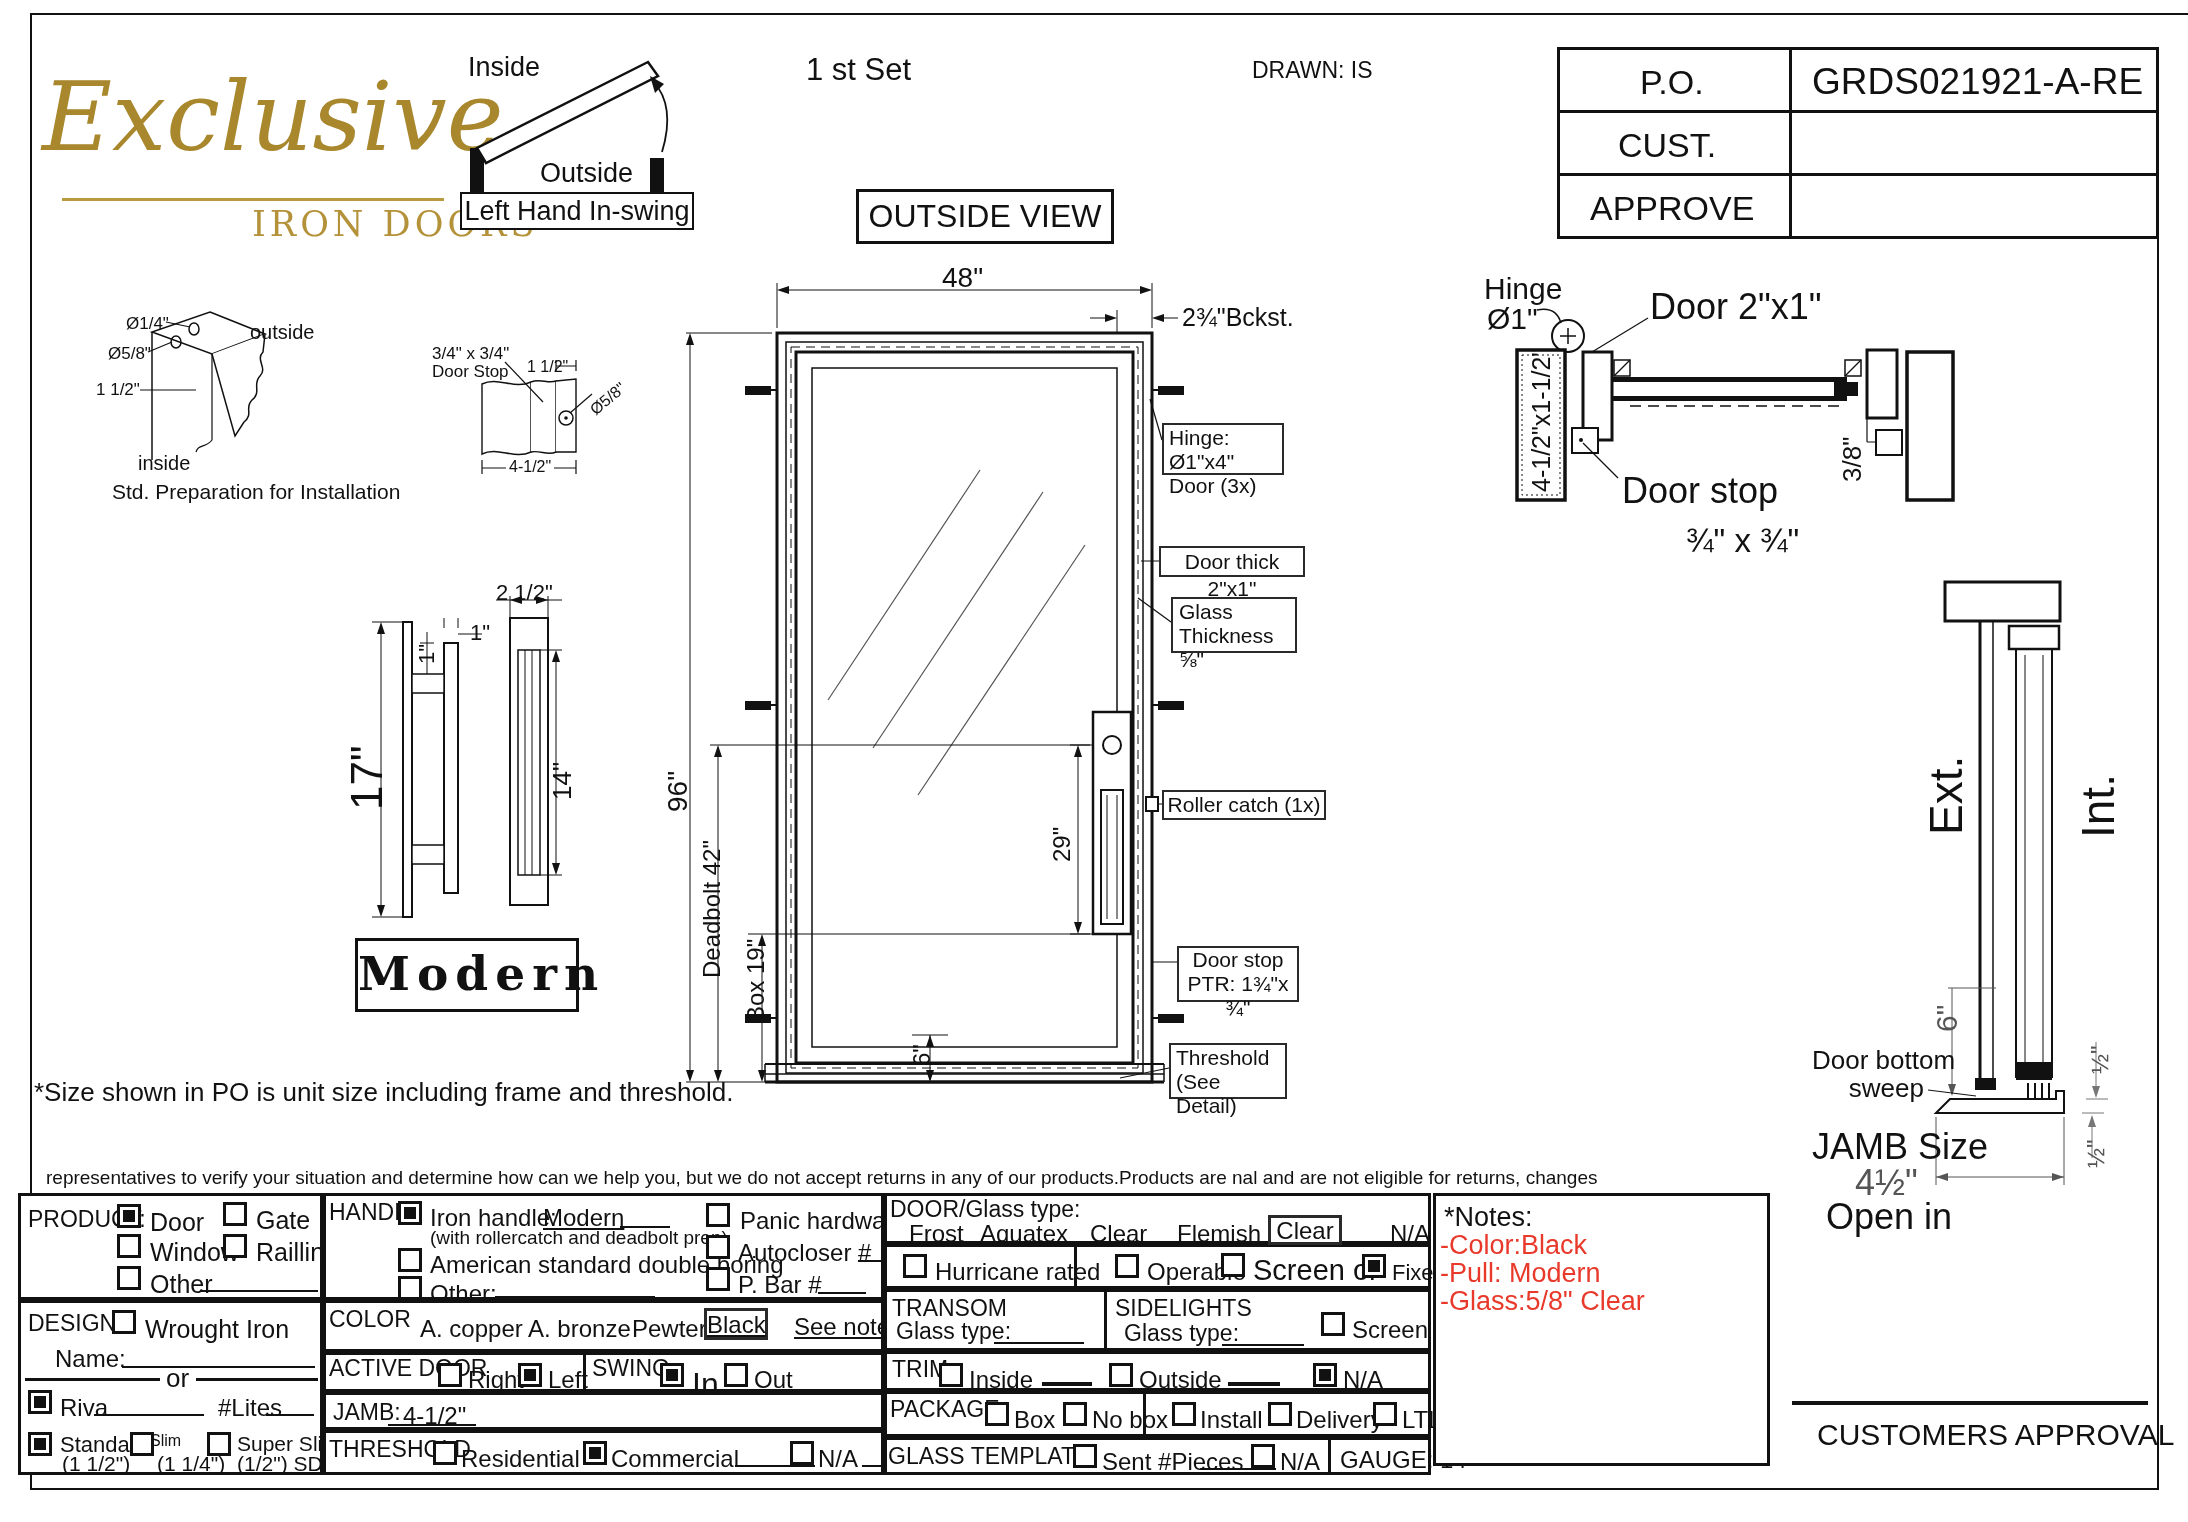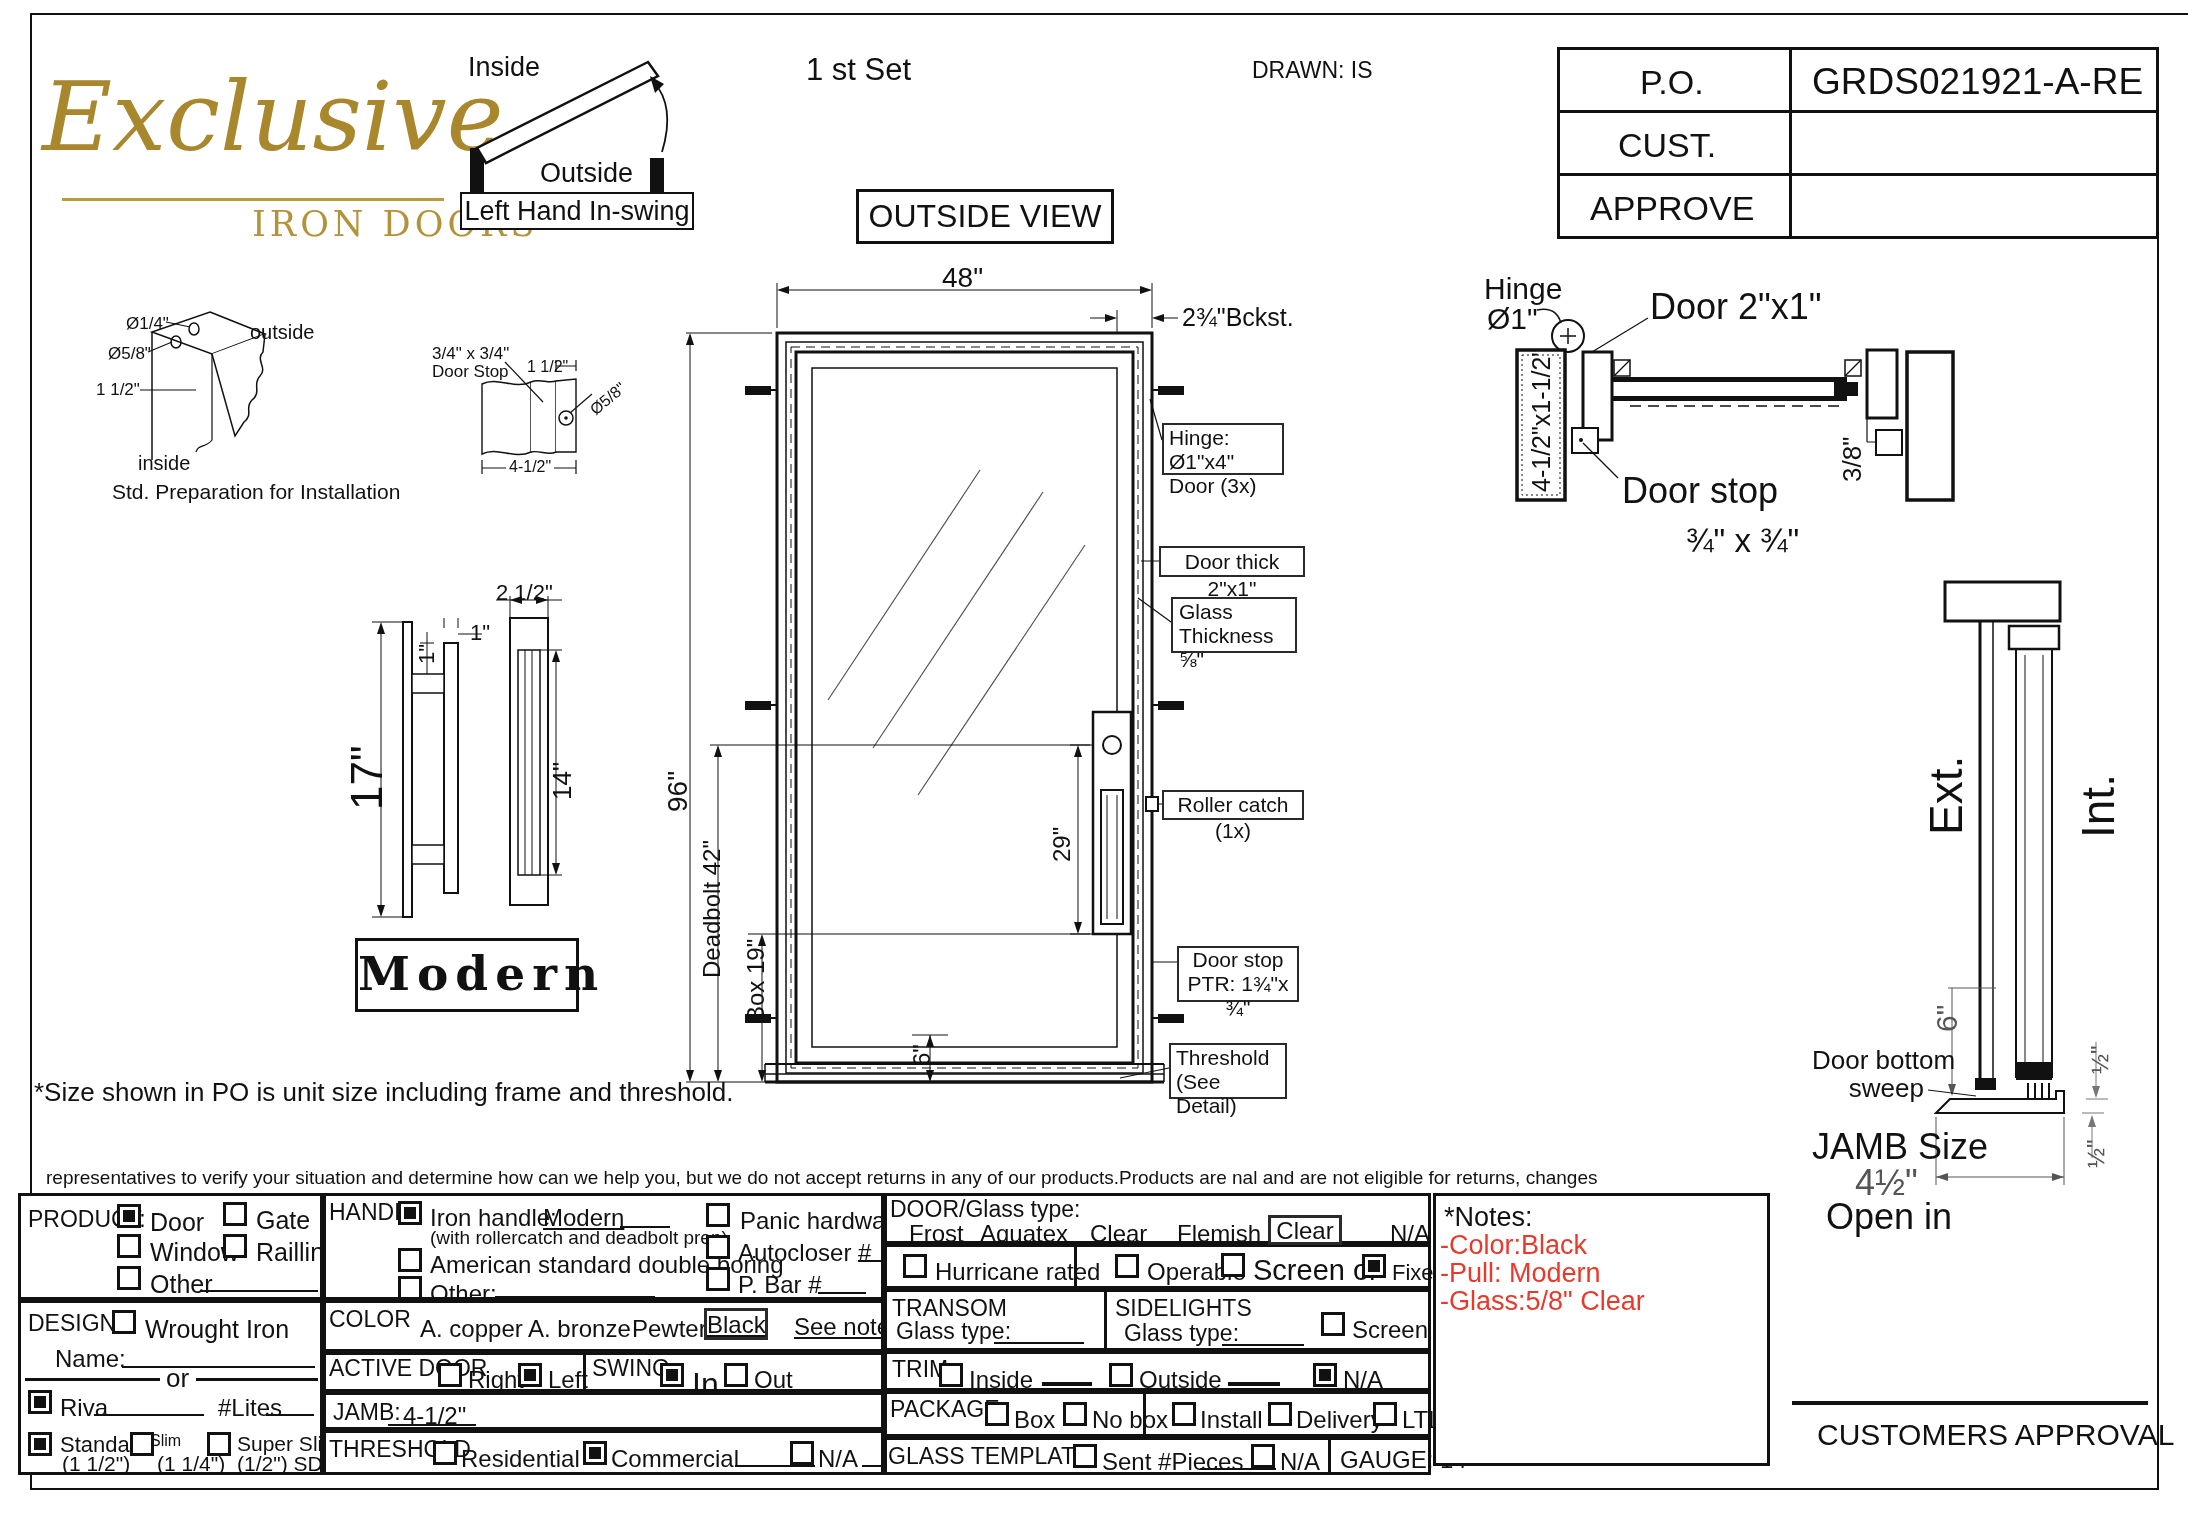--- a/index.html
+++ b/index.html
@@ -205,21 +205,21 @@
     <div style="font-size:21px">Hinge: Ø1"x4"</div>
       <div style="font-size:21px">Door (3x)</div>
   </div>
   <div class="cbx" style="left:1159px;top:546px;width:146px;height:31px">
     <div style="font-size:21px;line-height:27px">Door thick 2"x1"</div>
   </div>
   <div class="cbx" style="left:1171px;top:597px;width:126px;height:56px;text-align:left;padding:1px 6px">
     <div style="font-size:21px">Glass</div>
       <div style="font-size:21px">Thickness ⅝"</div>
   </div>
-  <div class="cbx" style="left:1162px;top:790px;width:142px;height:30px">
+  <div class="cbx" style="left:1162px;top:790px;width:164px;height:30px">
     <div style="font-size:21px;line-height:26px">Roller catch  (1x)</div>
   </div>
   <div class="cbx" style="left:1177px;top:946px;width:122px;height:56px">
     <div style="font-size:21px">Door stop</div>
       <div style="font-size:21px">PTR: 1¾"x ¾"</div>
   </div>
   <div class="cbx" style="left:1169px;top:1043px;width:118px;height:56px;text-align:left;padding:1px 5px">
     <div style="font-size:21px">Threshold</div>
       <div style="font-size:21px">(See Detail)</div>
   </div>

